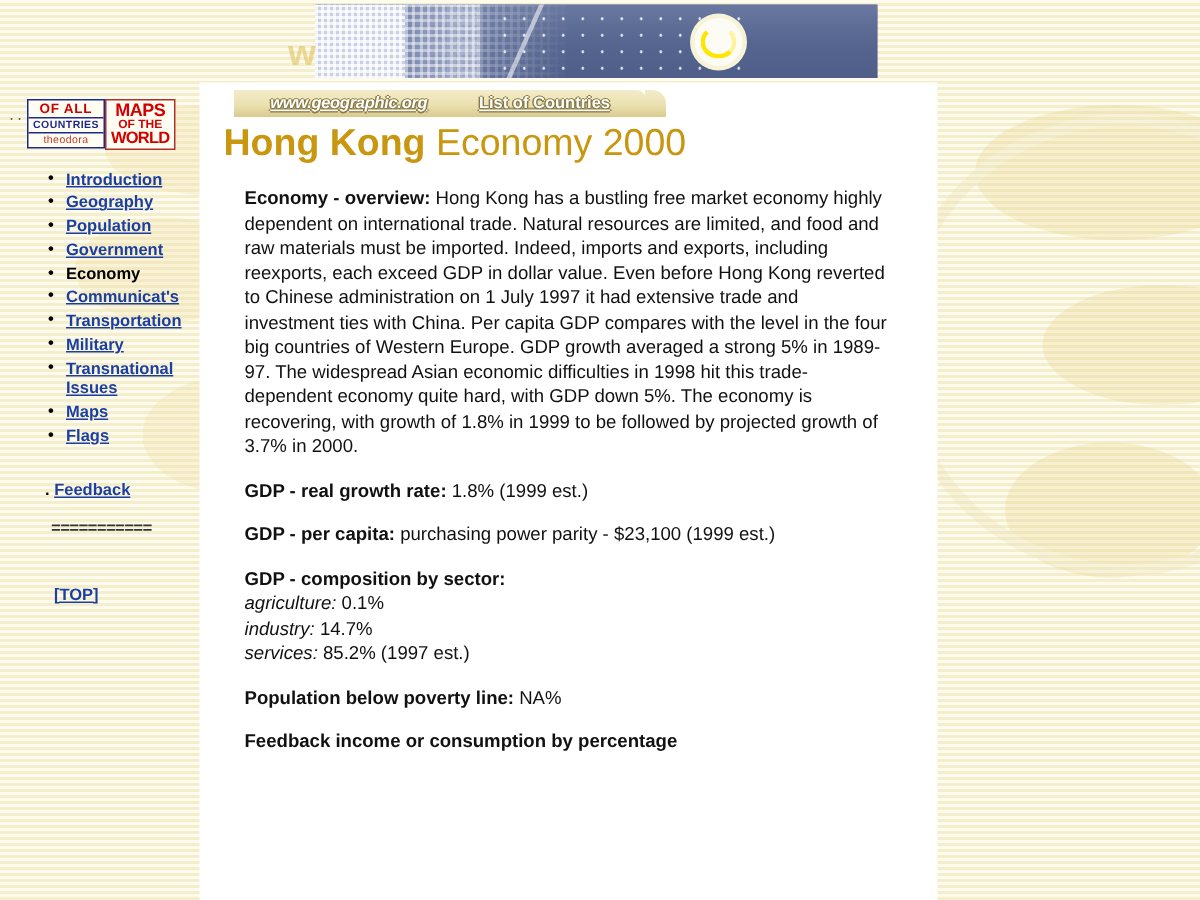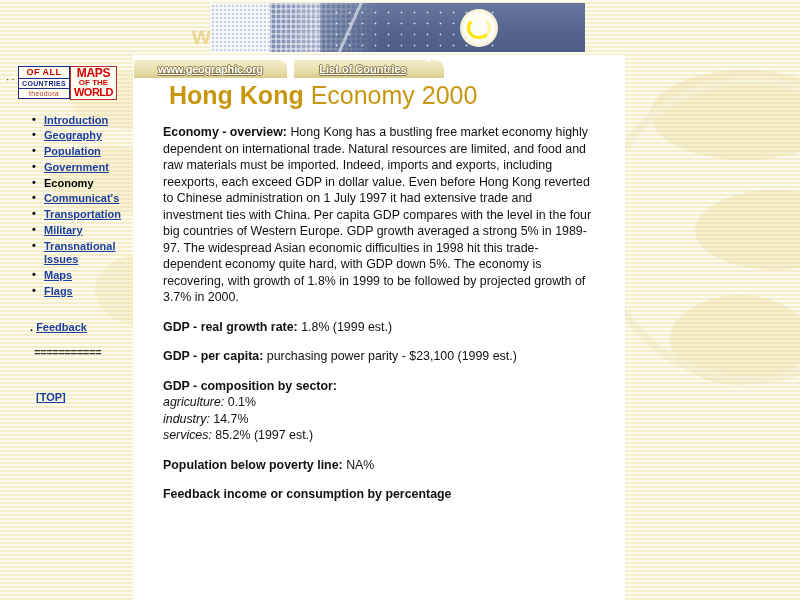--- a/index.html
+++ b/index.html
@@ -274,25 +274,26 @@
     font-weight: bold;
     text-decoration: underline;
     display: flex;
     align-items: center;
     justify-content: center;
     text-shadow:
       -1px 0 #8a7a45, 0 1px #8a7a45, 1px 0 #8a7a45, 0 -1px #8a7a45;
     box-sizing: border-box;
   }
   .tab.t1 {
-    left: 1px;
+    left: 23px;
     width: 155px;
     border-radius: 0 9px 0 0;
     border-right: 2px solid #fffef6;
     letter-spacing: -.2px;
+    font-style: italic;
   }
   .tab.t2 {
     left: 161px;
     width: 140px;
     border-radius: 0 10px 0 0;
     border-right: 2px solid #fffef6;
   }
   .tab.t3 {
     left: 297px;
     width: 14px;
@@ -300,21 +301,21 @@
   }
   .tabbar:after {
     content: "";
     position: absolute;
     left: 0; bottom: -2px;
     width: 100%; height: 2px;
     background: transparent;
   }
 
   h1.page-title {
-    margin: 26px 0 0 36px;
+    margin: 26px 0 0 16px;
     font-size: 25px;
     font-weight: normal;
     color: #c9960f;
     letter-spacing: 0;
   }
   h1.page-title .bold { font-weight: bold; }
 
   .body-text {
     margin: 14px 30px 0 30px;
     font-size: 12.4px;

